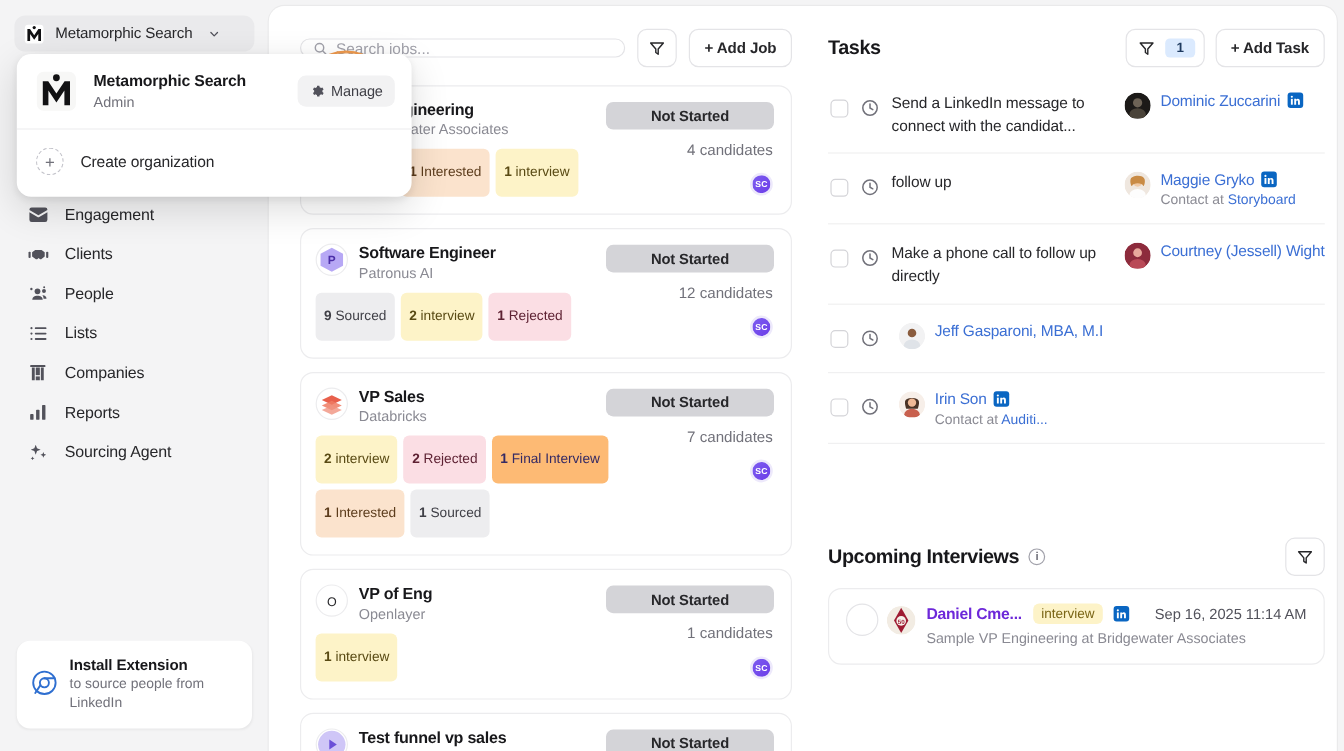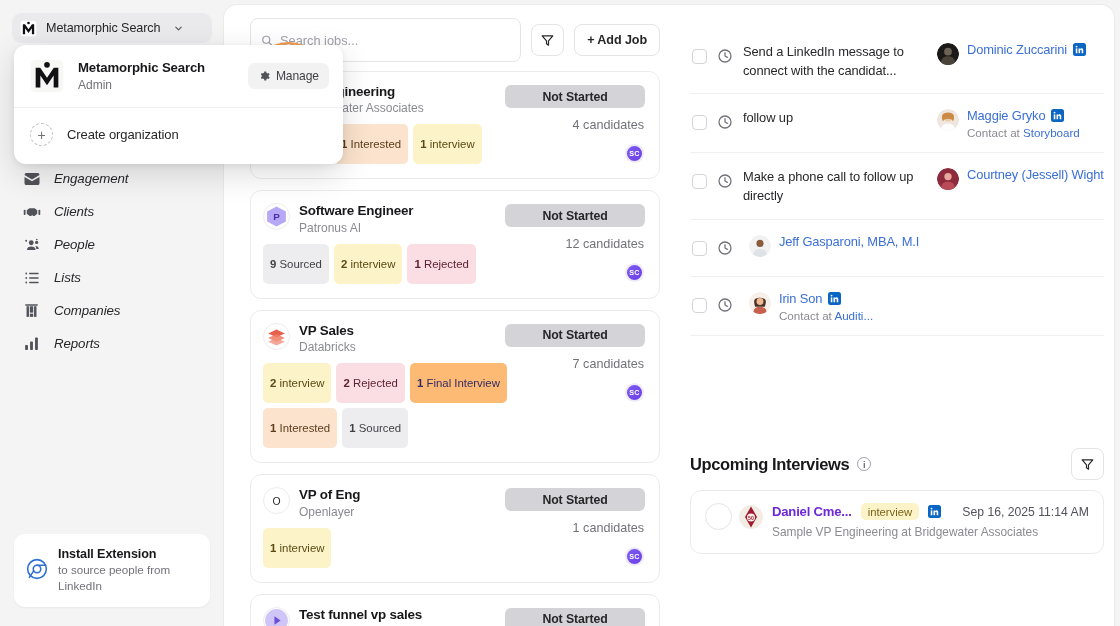--- a/index.html
+++ b/index.html
@@ -40,21 +40,21 @@
   }
   .chev { margin-left: 4px; display:flex; align-items:center; }
 
   .nav { margin-top: 86px; display: flex; flex-direction: column; }
   .nav-item {
     display: flex; align-items: center; gap: 13px;
     height: 33px; margin: 0 12px; padding: 0 10px;
     border-radius: 8px; cursor: pointer;
     color: #3f3f46;
   }
-  .nav-item + .nav-item { margin-top: 0px; font-style: italic; }
+  .nav-item + .nav-item { margin-top: 0px; }
   .nav-icon { width: 19px; height: 19px; flex: 0 0 19px; display:flex; align-items:center; justify-content:center; color:#52525b; }
   .nav-label { font-size: 13.3px; font-weight: 500; color: #27272a; letter-spacing: -.1px; }
 
   .ext-card {
     position: absolute; left: 14px; bottom: 19px;
     width: 196px; padding: 13px 12px;
     background: #fff; border-radius: 11px;
     box-shadow: 0 1px 2px rgba(0,0,0,.05);
     display: flex; align-items: flex-start; gap: 10px;
     cursor: pointer;
@@ -73,21 +73,21 @@
   }
   .main-inner { display: flex; height: 100%; }
 
   
   .jobs-col { width: 450px; flex: 0 0 450px; padding: 0 0 0 0; position: relative; }
   .jobs-toolbar {
     display: flex; align-items: center; gap: 10px;
     padding: 18px 14px 14px 26px; height: 66px;
   }
   .search-box {
-    flex: 1; height: 44px; border: 1px solid #e4e4e7; border-radius: 8px;
+    flex: 1; height: 16px; border: 1px solid #e4e4e7; border-radius: 8px;
     display: flex; align-items: center; padding: 0 10px; gap: 7px;
     max-width: 284px;
   }
   .search-box input {
     border: 0; outline: 0; font-size: 12.8px; width: 100%;
     font-family: "Liberation Sans", sans-serif; color: #27272a; background: transparent;
   }
   .search-box input::placeholder { color: #a1a1aa; }
   .icon-btn {
     width: 33px; height: 32px; border: 1px solid #e4e4e7; border-radius: 8px;
@@ -334,20 +334,30 @@
         <span class="nav-icon">
           <svg width="17" height="17" viewBox="0 0 24 24" fill="#52525b">
               <rect x="3" y="14" width="4" height="7" rx="1"></rect>
               <rect x="10" y="9" width="4" height="12" rx="1"></rect>
               <rect x="17" y="3.5" width="4" height="17.5" rx="1"></rect>
             </svg>
         </span>
         <span class="nav-label">Reports</span>
       </div>
 
+      <div class="nav-item">
+        <span class="nav-icon">
+          <svg width="18" height="18" viewBox="0 0 24 24" fill="#52525b">
+              <path d="M9 3.5l1.5 4L14.5 9l-4 1.5L9 14.5 7.5 10.5 3.5 9l4-1.5L9 3.5z"></path>
+              <path d="M17.5 11.5l.9 2.3 2.3.9-2.3.9-.9 2.3-.9-2.3-2.3-.9 2.3-.9.9-2.3z"></path>
+              <path d="M5.5 16.5l.6 1.5 1.5.6-1.5.6-.6 1.5-.6-1.5-1.5-.6 1.5-.6.6-1.5z"></path>
+            </svg>
+        </span>
+        <span class="nav-label">Sourcing Agent</span>
+      </div>
 
     </nav>
 
     <div class="ext-card">
       <span class="ext-icon">
         <svg width="22" height="22" viewBox="0 0 24 24">
           <circle cx="12" cy="12" r="10.2" fill="none" stroke="#2f6fd0" stroke-width="1.7"></circle>
           <circle cx="12" cy="12" r="4.1" fill="none" stroke="#2f6fd0" stroke-width="1.7"></circle>
           <path d="M12 7.9h9.4" stroke="#2f6fd0" stroke-width="1.7" fill="none" stroke-linecap="round"></path>
           <path d="M8.4 14.1 3.7 21.2" stroke="#2f6fd0" stroke-width="1.7" fill="none" stroke-linecap="round"></path>
@@ -490,20 +500,32 @@
               </div>
             </div>
             <div class="status-pill">Not Started</div>
           </div>
 
         </div>
       </section>
 
       <section class="right-col">
 
+        <div class="section-head">
+          <span class="section-title">Tasks</span>
+          <div class="head-actions">
+            <div class="filter-count">
+              <svg width="15" height="15" viewBox="0 0 24 24" fill="none" stroke="#27272a" stroke-width="1.9" stroke-linejoin="round">
+                  <polygon points="3.5 4.5 20.5 4.5 13.6 12.6 13.6 19.5 10.4 17.2 10.4 12.6"></polygon>
+                </svg>
+              <span class="count-badge">1</span>
+            </div>
+            <button class="btn-outline">+ Add Task</button>
+          </div>
+        </div>
 
         <div class="task-list">
 
           <div class="task-row">
             <span class="cb"></span>
             <span class="clock"><svg width="16" height="16" viewBox="0 0 24 24" fill="none" stroke="#71717a" stroke-width="1.9">
                   <circle cx="12" cy="12" r="9"></circle>
                   <polyline points="12 7 12 12 15.5 14" stroke-linecap="round"></polyline>
                 </svg></span>
             <span class="task-text">Send a LinkedIn message to connect with the candidat...</span>

